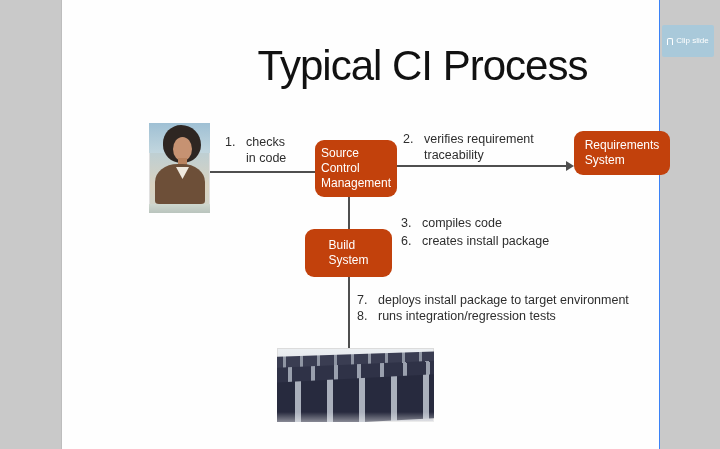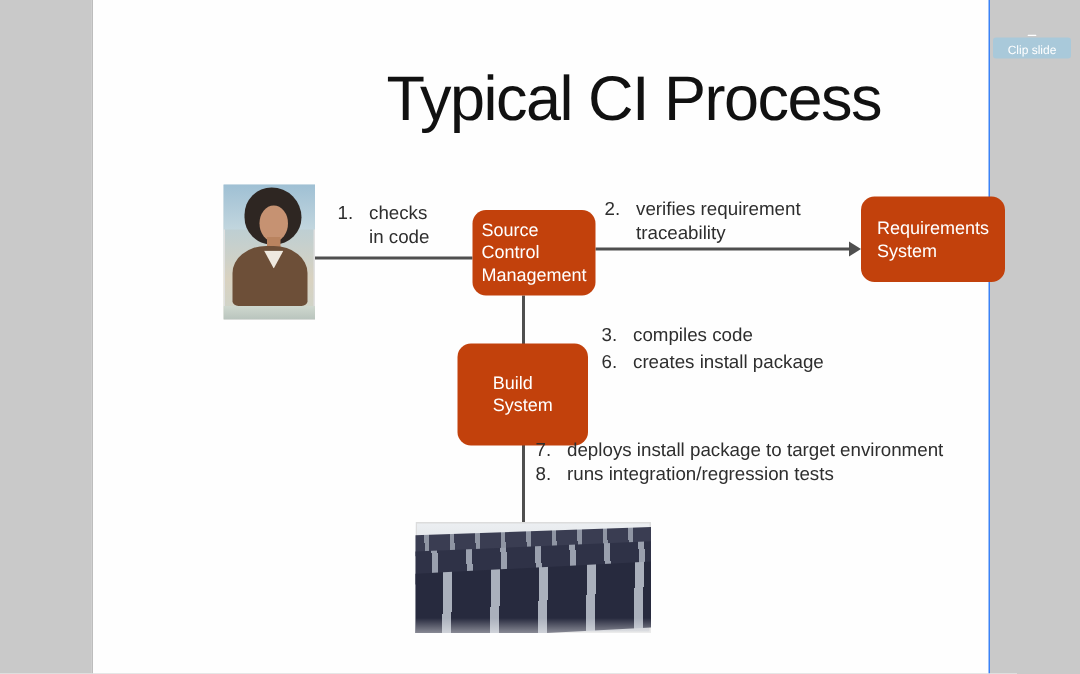--- a/index.html
+++ b/index.html
@@ -7,25 +7,25 @@
   body { font-family: "Liberation Sans", sans-serif; background: #c9c9c9; position: relative; }
 
   .stage { position: absolute; left: 0; top: 0; width: 720px; height: 449px; background: #c9c9c9; }
 
   .slide {
     position: absolute; left: 61px; top: 0; width: 599px; height: 449px;
     background: #fefefe; border-left: 1px solid #bdbdbd; border-right: 1px solid #3b82f6;
   }
 
   .clip-btn {
-    position: absolute; left: 662px; top: 25px; width: 52px; height: 14px;
+    position: absolute; left: 662px; top: 25px; width: 52px; height: 32px;
     background: #a9c9da; border-radius: 2px; color: #ffffff;
     font-size: 8px; line-height: 14px; 
     display: flex; align-items: center; justify-content: center; gap: 3px;
-    cursor: pointer; border: none; flex-direction: column;
+    cursor: pointer; border: none;
   }
   .clip-btn .clip-ico {
     display: inline-block; width: 6px; height: 7px;
     border: 1px solid #ffffff; border-radius: 2px 2px 0 0; border-bottom: none;
   }
 
   .title {
     position: absolute; left: 61px; top: 42px; width: 599px;
     text-align: center; font-size: 42px; color: #111111; font-weight: 400;
     letter-spacing: -1px;
@@ -51,22 +51,22 @@
   .photo .table { position: absolute; left: 0; top: 81px; width: 61px; height: 9px;
     background: linear-gradient(180deg, #cfd8cf, #b9c4bd); }
 
   
   .fbox {
     position: absolute; background: #c2410c; color: #ffffff; border-radius: 9px;
     display: flex; align-items: center; justify-content: center; text-align: left;
     font-size: 12px; line-height: 15px; white-space: pre-line;
   }
   .box-scm  { left: 253px; top: 140px; width: 82px; height: 57px; }
-  .box-req  { left: 512px; top: 131px; width: 96px; height: 57px; }
-  .box-build{ left: 243px; top: 229px; width: 87px; height: 68px; }
+  .box-req  { left: 512px; top: 131px; width: 96px; height: 44px; }
+  .box-build{ left: 243px; top: 229px; width: 87px; height: 48px; }
 
   
   .hline, .vline { position: absolute; background: #4f4f4f; }
   .line-photo-scm { left: 148px; top: 171px; width: 105px; height: 2px; }
   .line-scm-req   { left: 335px; top: 165px; width: 171px; height: 2px; }
   .arrow-right {
     position: absolute; left: 504px; top: 161px; width: 0; height: 0;
     border-top: 5px solid transparent; border-bottom: 5px solid transparent;
     border-left: 8px solid #4f4f4f;
   }

